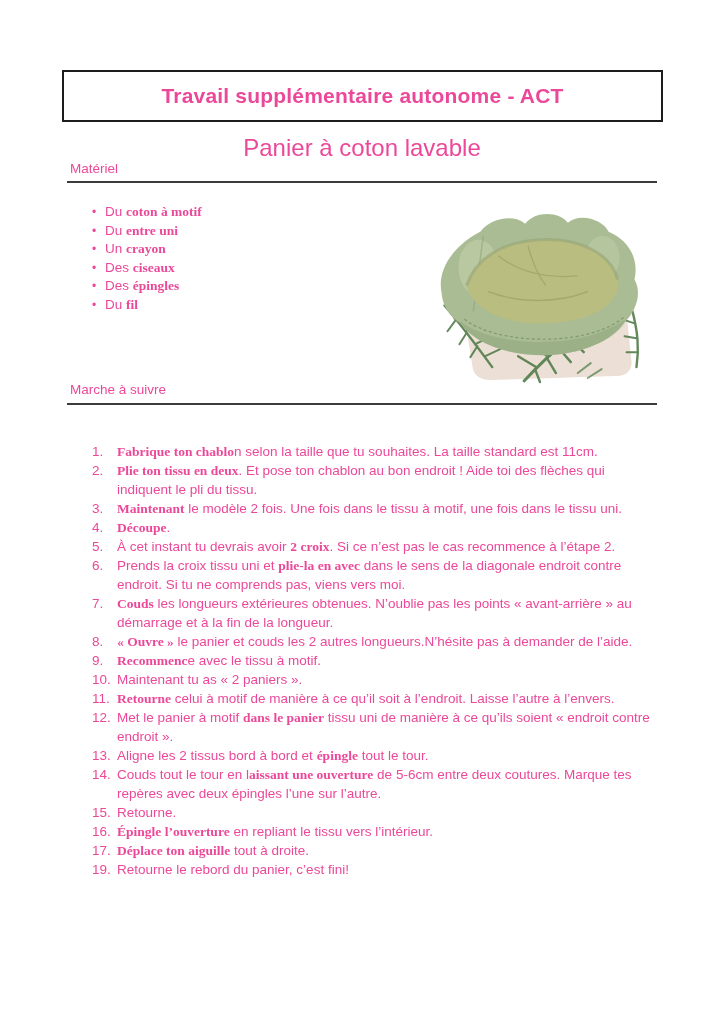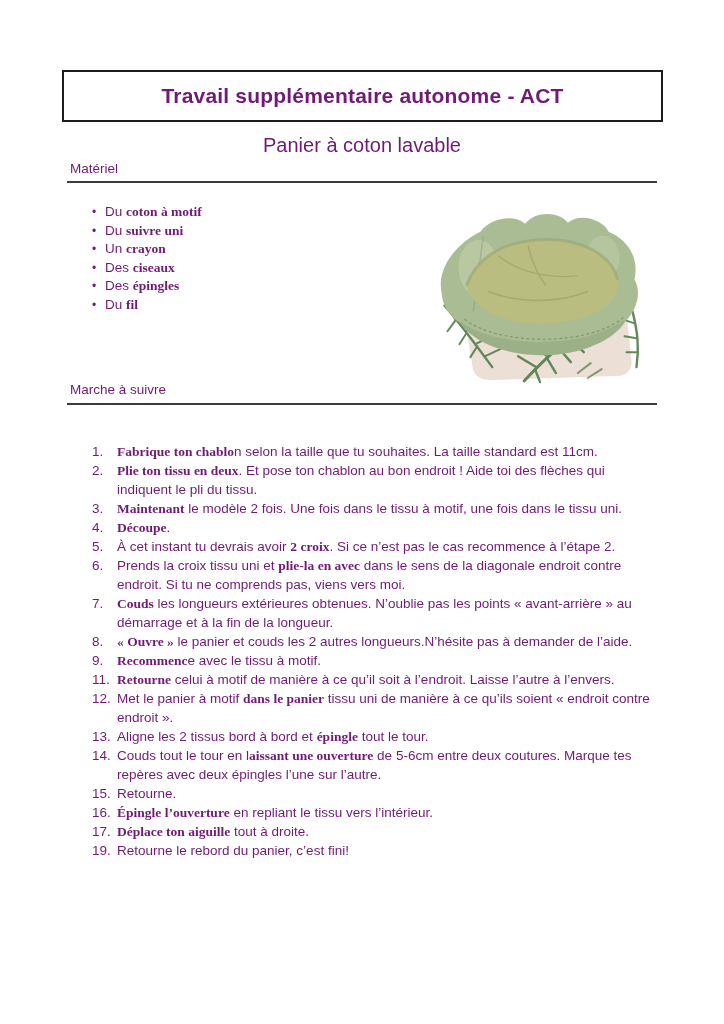--- a/index.html
+++ b/index.html
@@ -1,28 +1,28 @@
 <!DOCTYPE html>
 <html><head>
 <meta charset="utf-8">
 <style>
   html,body{margin:0;padding:0;background:#ffffff;}
   .page{
     position:relative;width:724px;height:1024px;background:#fff;
-    font-family:"Liberation Sans",sans-serif;color:#701a75;overflow:hidden;
+    font-family:"Liberation Sans",sans-serif;color:#ec4899;overflow:hidden;
   }
   .title-box{
     position:absolute;left:62px;top:70px;width:597px;height:48px;
     border:2px solid #1c1c1c;display:flex;align-items:center;justify-content:center;
     background:#fff;
   }
   .title-box .title{font-weight:bold;font-size:21px;letter-spacing:.2px;}
   .subtitle{
     position:absolute;left:0;top:134px;width:724px;text-align:center;
-    font-size:20px;font-weight:400;
+    font-size:24px;font-weight:400;
   }
   .section-label{position:absolute;left:70px;font-size:13.5px;}
   .label-materiel{top:161px;}
   .label-marche{top:382px;}
   .rule{position:absolute;left:67px;width:590px;height:2px;background:#3c3c3c;}
   .rule-1{top:181px;}
   .rule-2{top:403px;}
   .materials{
     position:absolute;left:92px;top:203px;width:300px;
     font-size:13.5px;line-height:18.6px;
@@ -53,21 +53,21 @@
   <div class="section-label label-materiel">Matériel</div>
   <div class="rule rule-1"></div>
 
   <div class="materials">
       <div class="material-row">
         <span class="marker">•</span>
         <span class="material-text"><span>Du </span><span class="bold">coton à motif</span></span>
       </div>
       <div class="material-row">
         <span class="marker">•</span>
-        <span class="material-text"><span>Du </span><span class="bold">suivre uni</span></span>
+        <span class="material-text"><span>Du </span><span class="bold">entre uni</span></span>
       </div>
       <div class="material-row">
         <span class="marker">•</span>
         <span class="material-text"><span>Un </span><span class="bold">crayon</span></span>
       </div>
       <div class="material-row">
         <span class="marker">•</span>
         <span class="material-text"><span>Des </span><span class="bold">ciseaux</span></span>
       </div>
       <div class="material-row">
@@ -148,20 +148,24 @@
       </div>
       <div class="step-row">
         <span class="marker">8.</span>
         <span class="step-text"><span class="bold">« Ouvre »</span><span> le panier et couds les 2 autres longueurs.N’hésite pas à demander de l’aide.</span></span>
       </div>
       <div class="step-row">
         <span class="marker">9.</span>
         <span class="step-text"><span class="bold">Recommenc</span><span>e avec le tissu à motif.</span></span>
       </div>
       <div class="step-row">
+        <span class="marker">10.</span>
+        <span class="step-text"><span>Maintenant tu as « 2 paniers ».</span></span>
+      </div>
+      <div class="step-row">
         <span class="marker">11.</span>
         <span class="step-text"><span class="bold">Retourne</span><span> celui à motif de manière à ce qu’il soit à l’endroit. Laisse l’autre à l’envers.</span></span>
       </div>
       <div class="step-row">
         <span class="marker">12.</span>
         <span class="step-text"><span>Met le panier à motif </span><span class="bold">dans le panier</span><span> tissu uni de manière à ce qu’ils soient « endroit contre endroit ».</span></span>
       </div>
       <div class="step-row">
         <span class="marker">13.</span>
         <span class="step-text"><span>Aligne les 2 tissus bord à bord et </span><span class="bold">épingle</span><span> tout le tour.</span></span>

